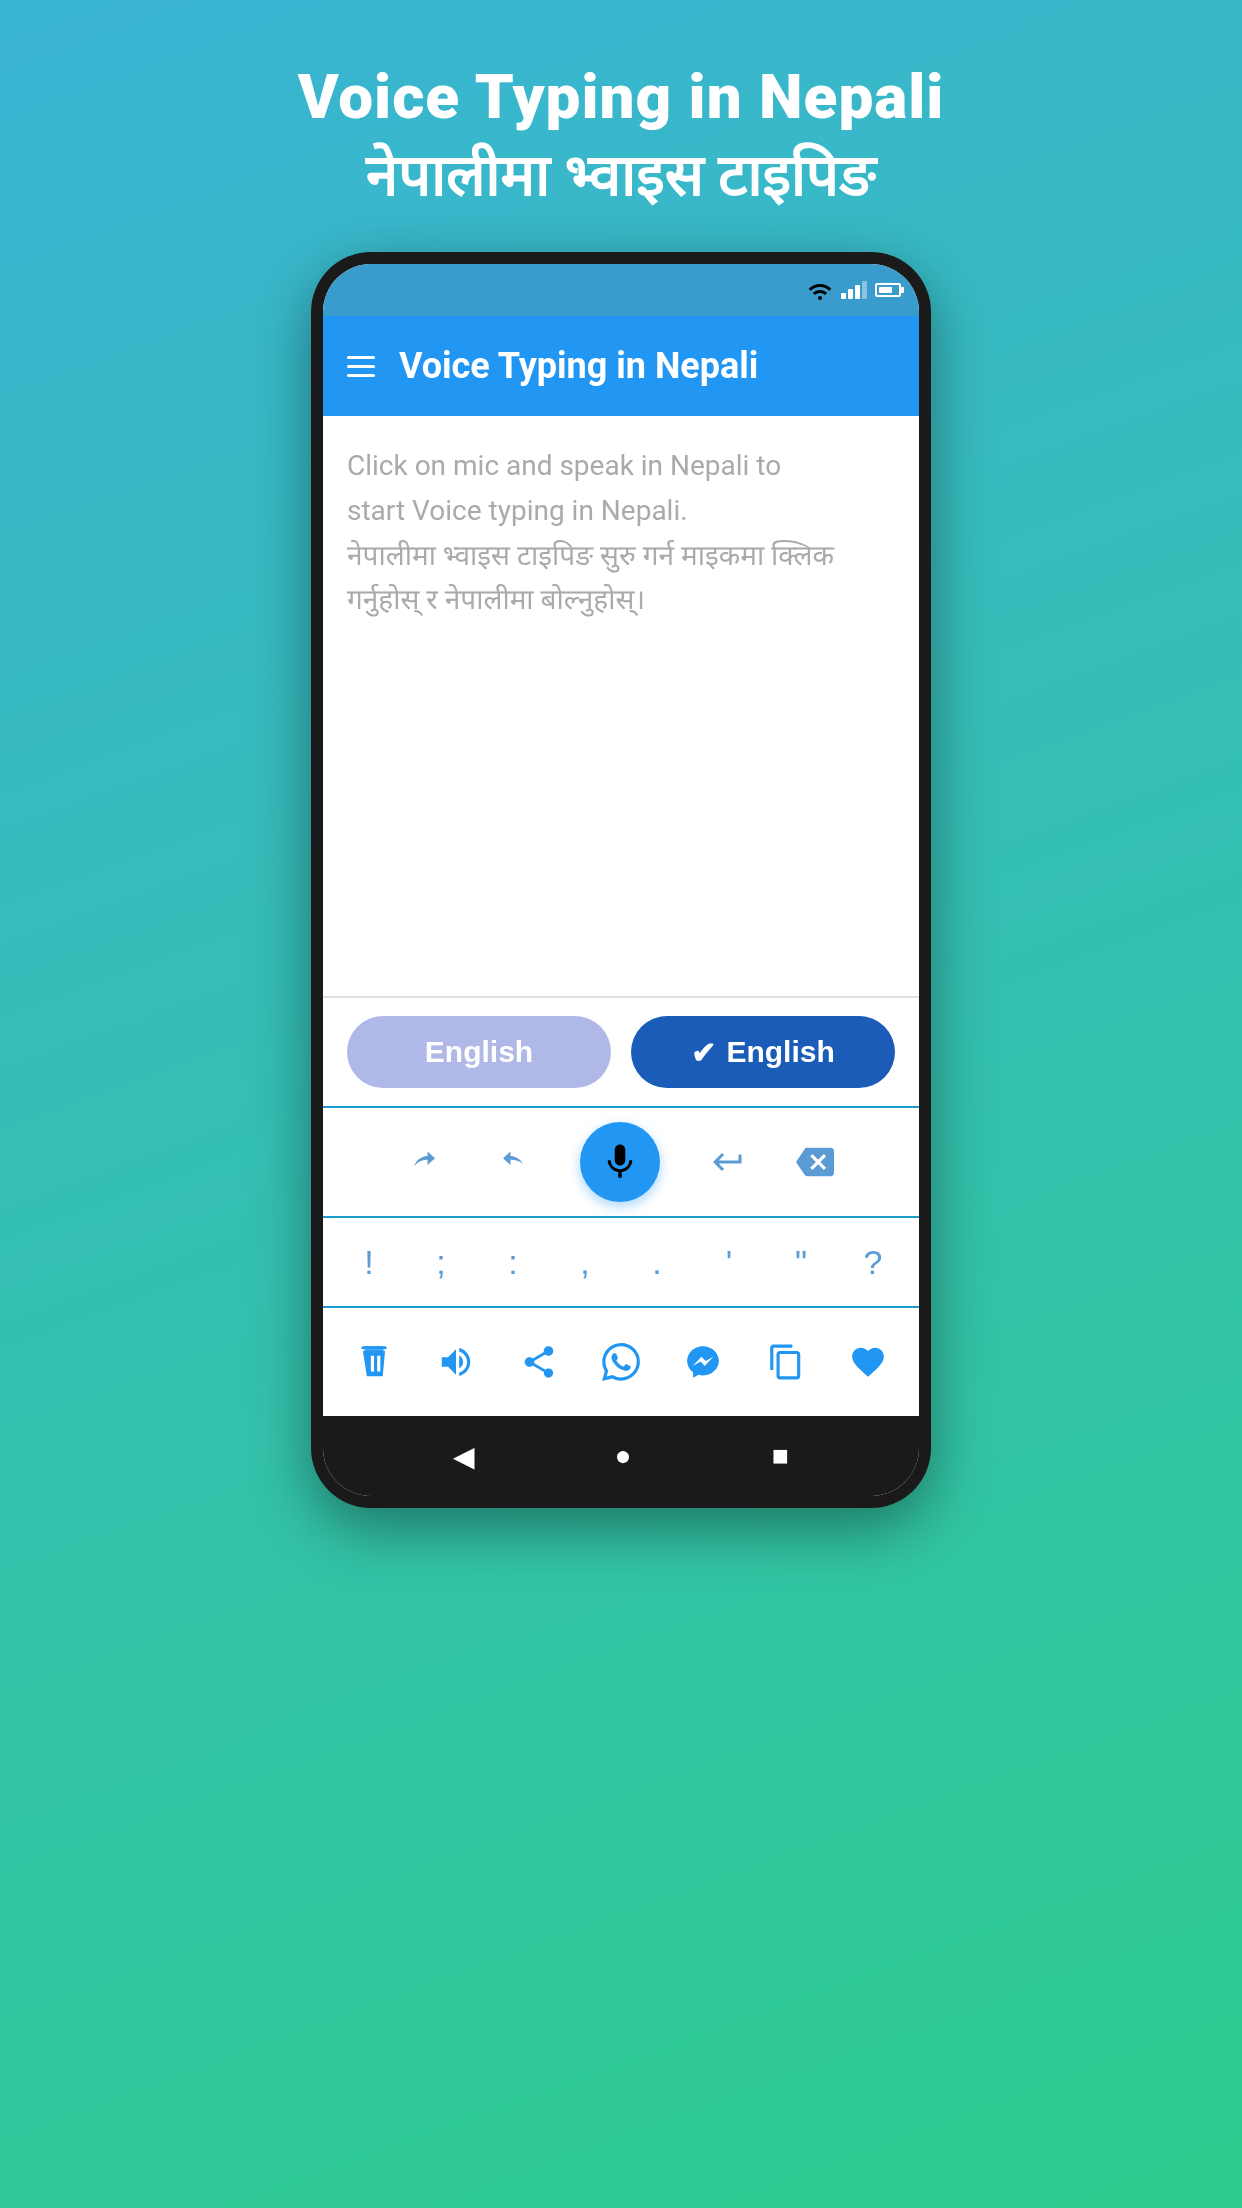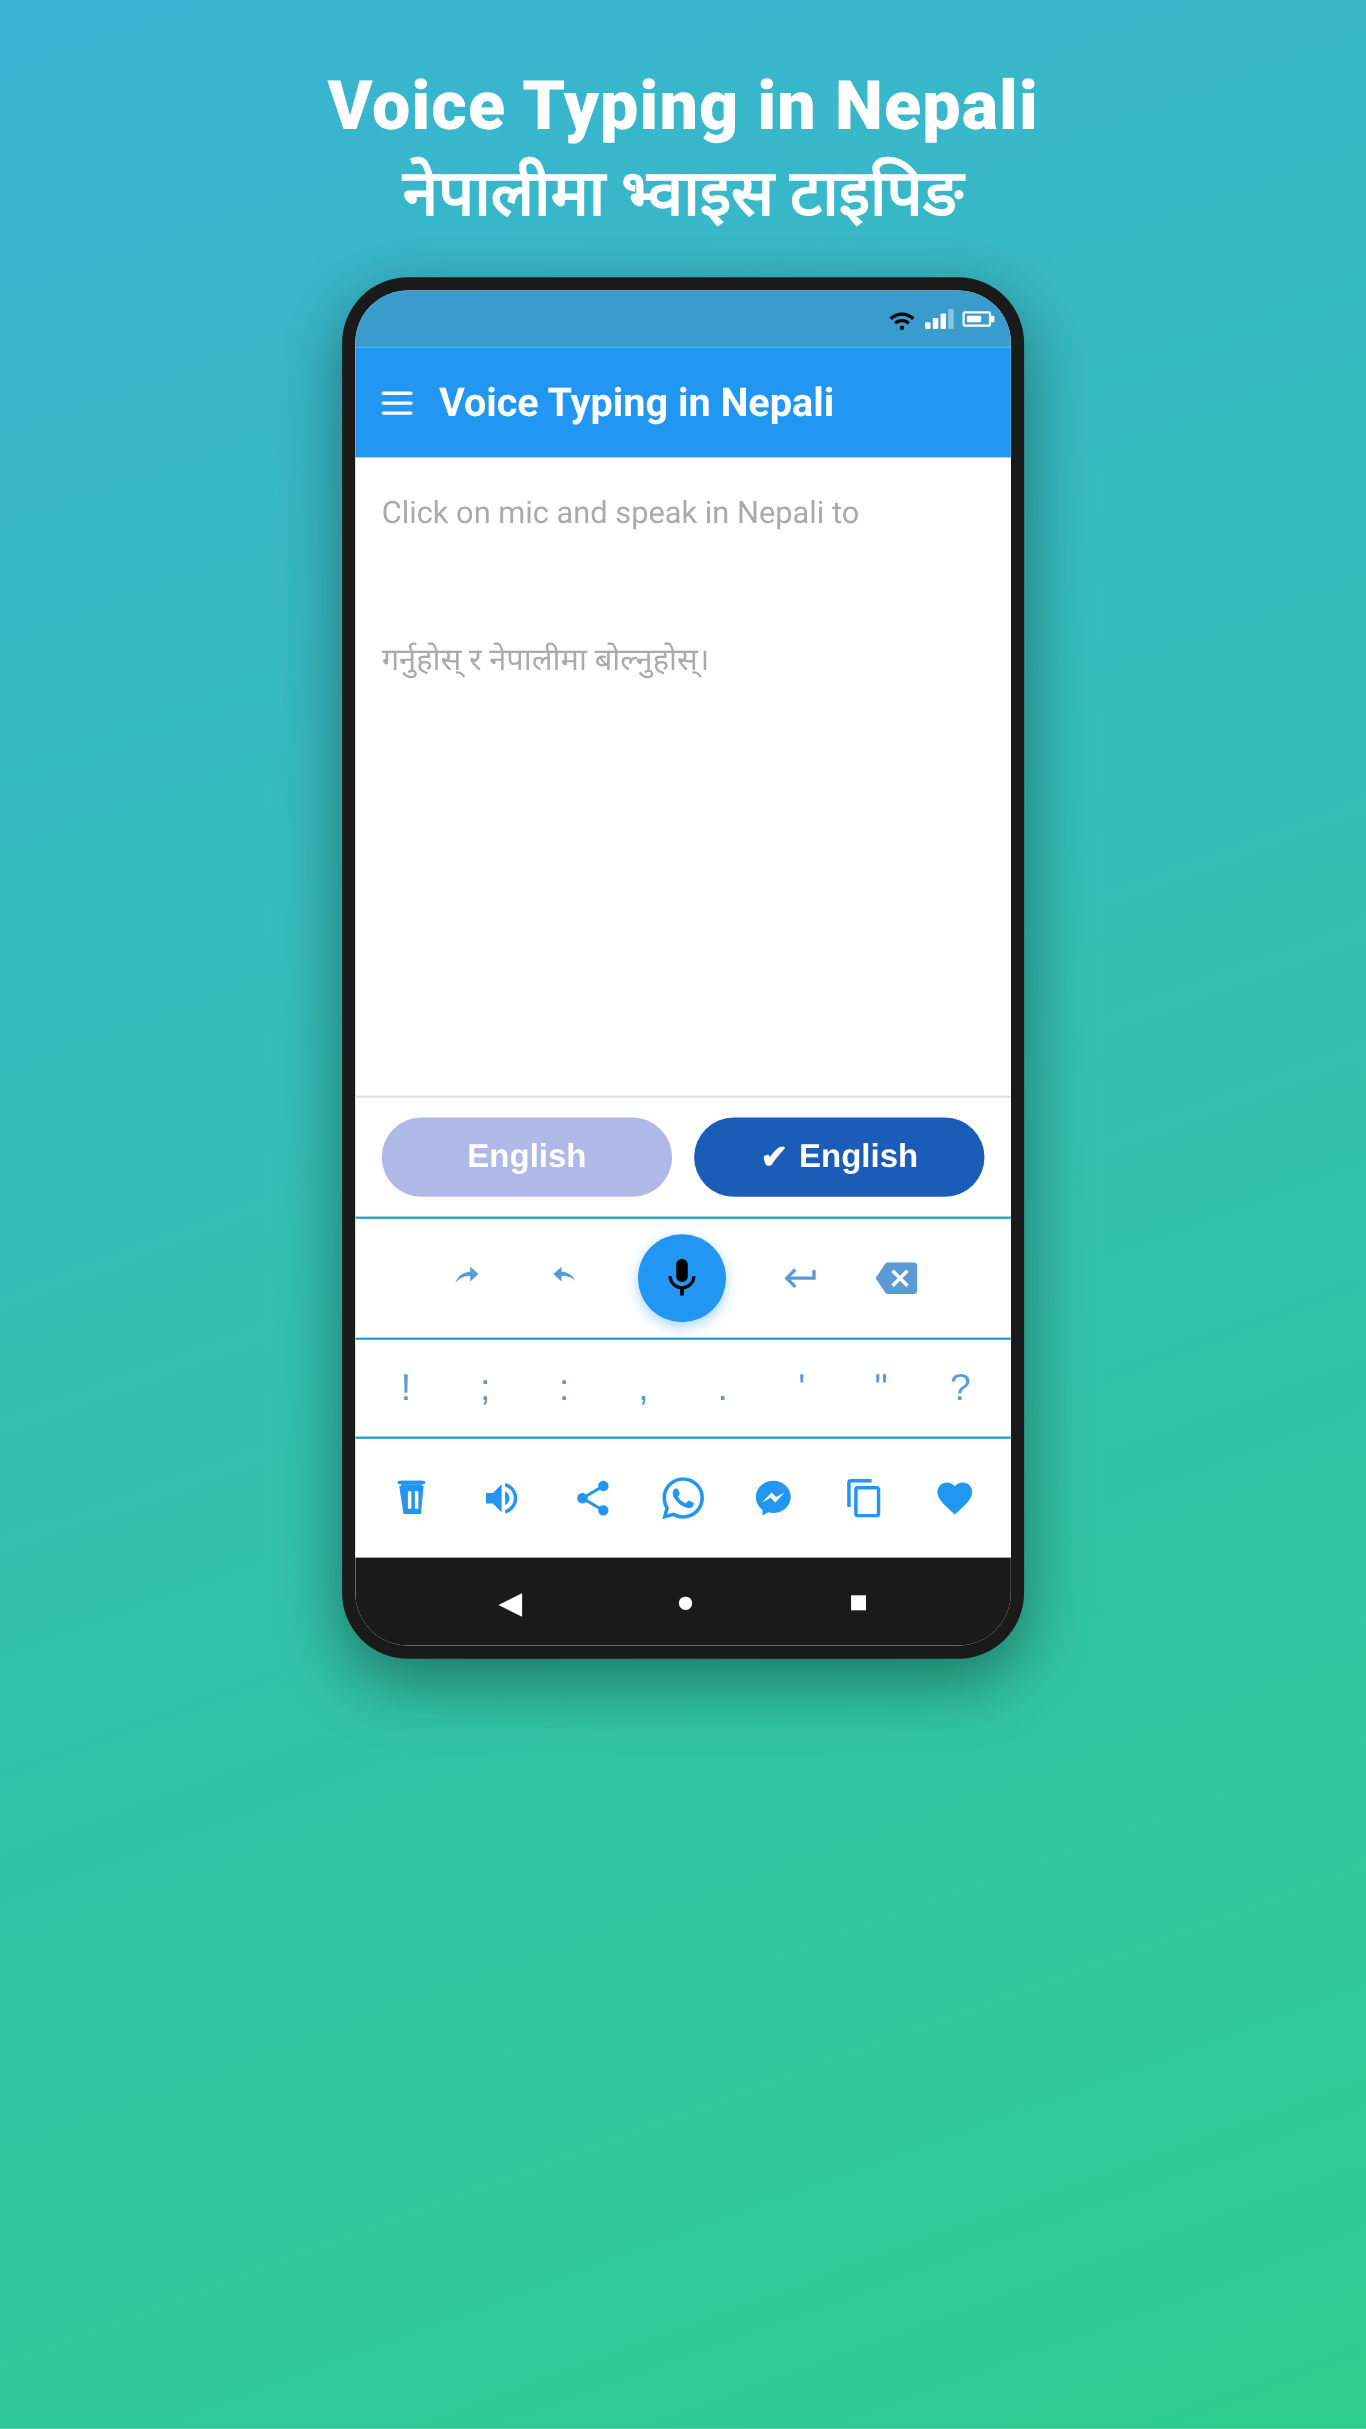--- a/index.html
+++ b/index.html
@@ -326,22 +326,22 @@
         <div class="hamburger-line"></div>
         <div class="hamburger-line"></div>
         <div class="hamburger-line"></div>
       </div>
       <div class="app-bar-title">Voice Typing in Nepali</div>
     </div>
 
     <div class="content-area">
       <div class="placeholder-text">
         <span>Click on mic and speak in Nepali to</span><br>
-        <br>
-        <br>
+        <span>start Voice typing in Nepali.</span><br>
+        <span>नेपालीमा भ्वाइस टाइपिङ सुरु गर्न माइकमा क्लिक</span><br>
         <span>गर्नुहोस् र नेपालीमा बोल्नुहोस्।</span>
       </div>
     </div>
 
     <div class="language-bar">
       <button class="lang-btn lang-btn-english">English</button>
       <button class="lang-btn lang-btn-nepali">
         <span>✔</span>
         <span>English</span>
       </button>

